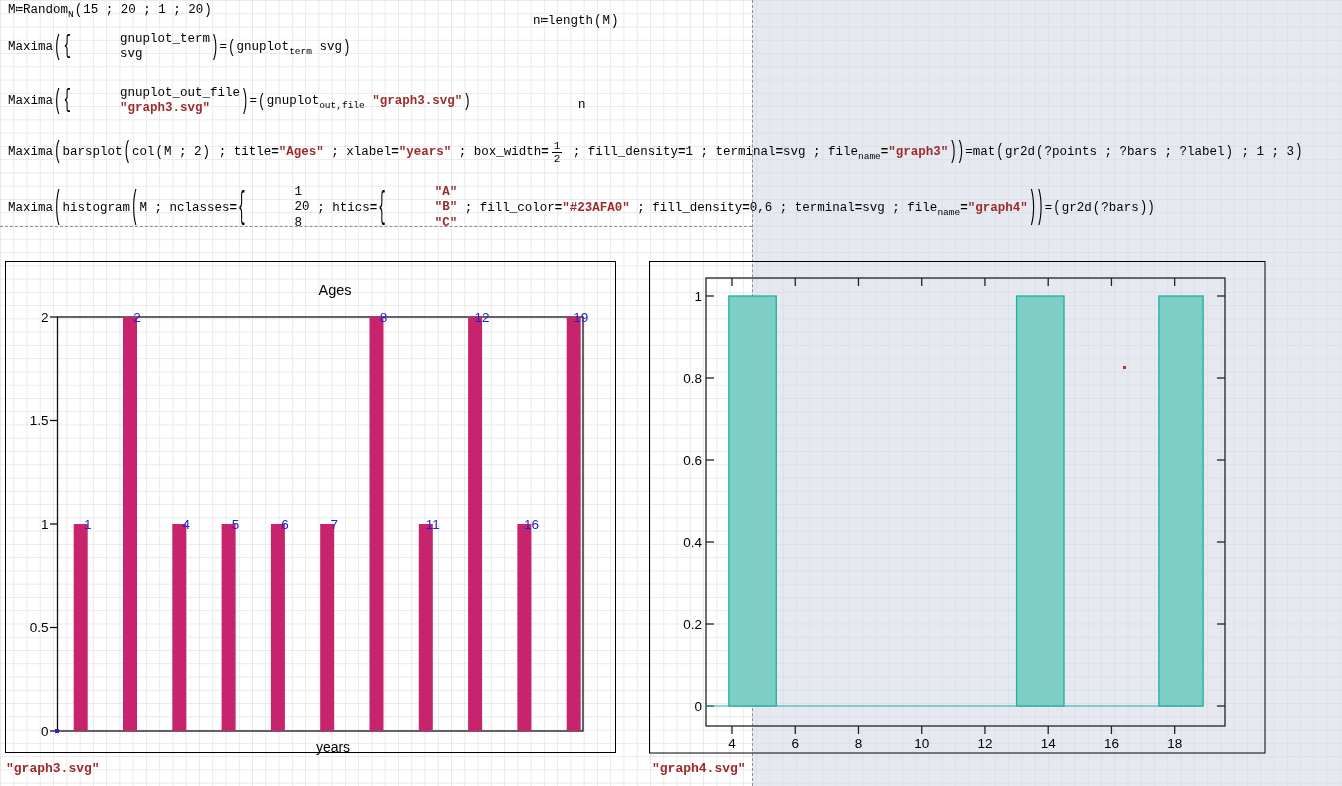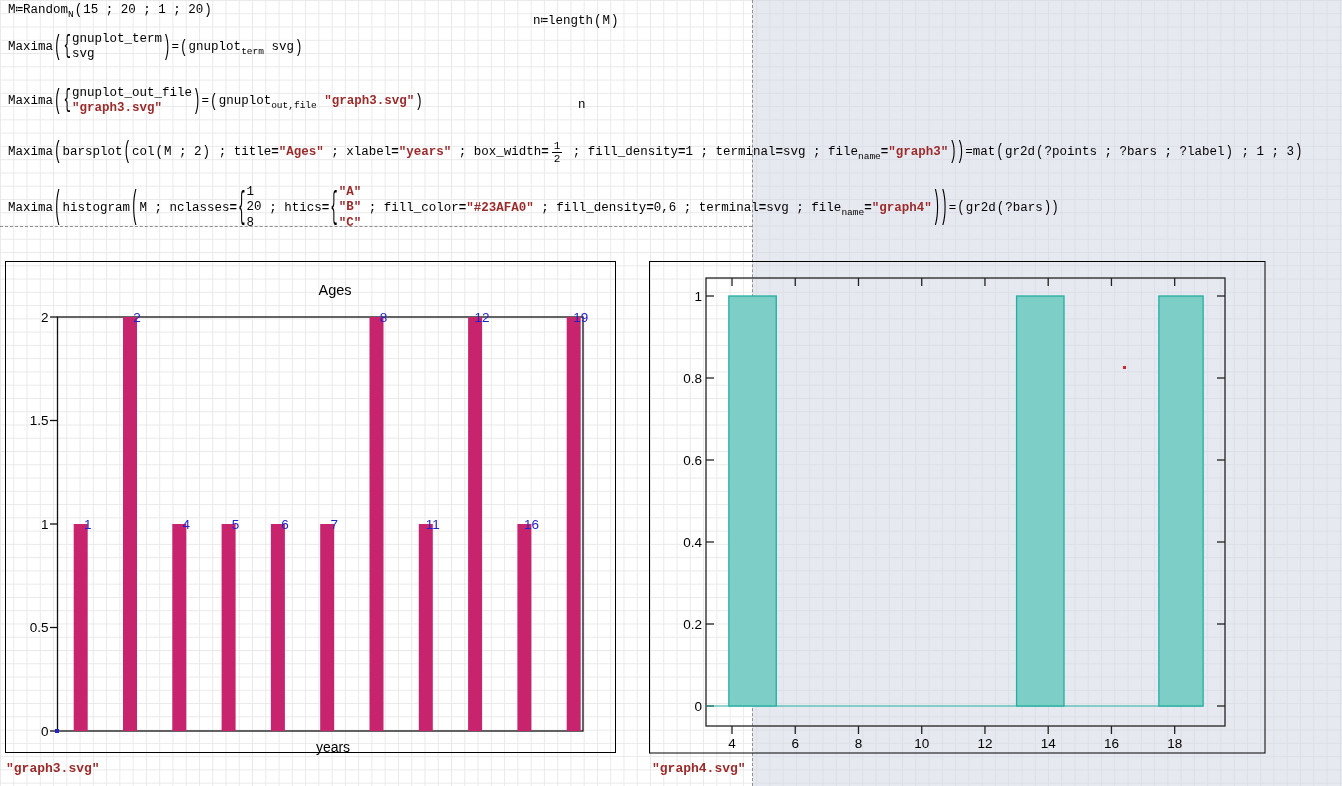--- a/index.html
+++ b/index.html
@@ -21,21 +21,21 @@
   .hdash{position:absolute;left:0;top:226px;width:752px;height:0;border-top:1px dashed #8f8f8f;}
   
   .expr{position:absolute;display:flex;align-items:center;white-space:pre;
         font-size:12.5px;color:#000;line-height:16px;}
   .tx{font-weight:normal;}
   .tb{font-weight:bold;}
   .ts{color:#9b2b2b;font-weight:bold;}
   .tu{font-size:9.5px;position:relative;top:5px;}
   .tp{display:inline-block;transform-origin:50% 50%;padding:0 1px;}
   .tst{display:inline-flex;flex-direction:column;align-items:flex-start;line-height:15.5px;}
-  .trow{display:block;}
+  .trow{display:block;margin-left:48px;}
   .tf{display:inline-flex;flex-direction:column;align-items:center;font-size:11px;
       line-height:12px;margin:0 3px;vertical-align:middle;}
   .tf .den{border-top:1px solid #000;padding:0 2px;}
   .tf .num{padding:0 2px;}
   #charts{position:absolute;left:0;top:0;}
   svg text{font-family:"Liberation Sans","DejaVu Sans",sans-serif;}
   svg text.mono{font-family:"Liberation Mono","DejaVu Sans Mono",monospace;}
 </style>
 </head>
 <body>

